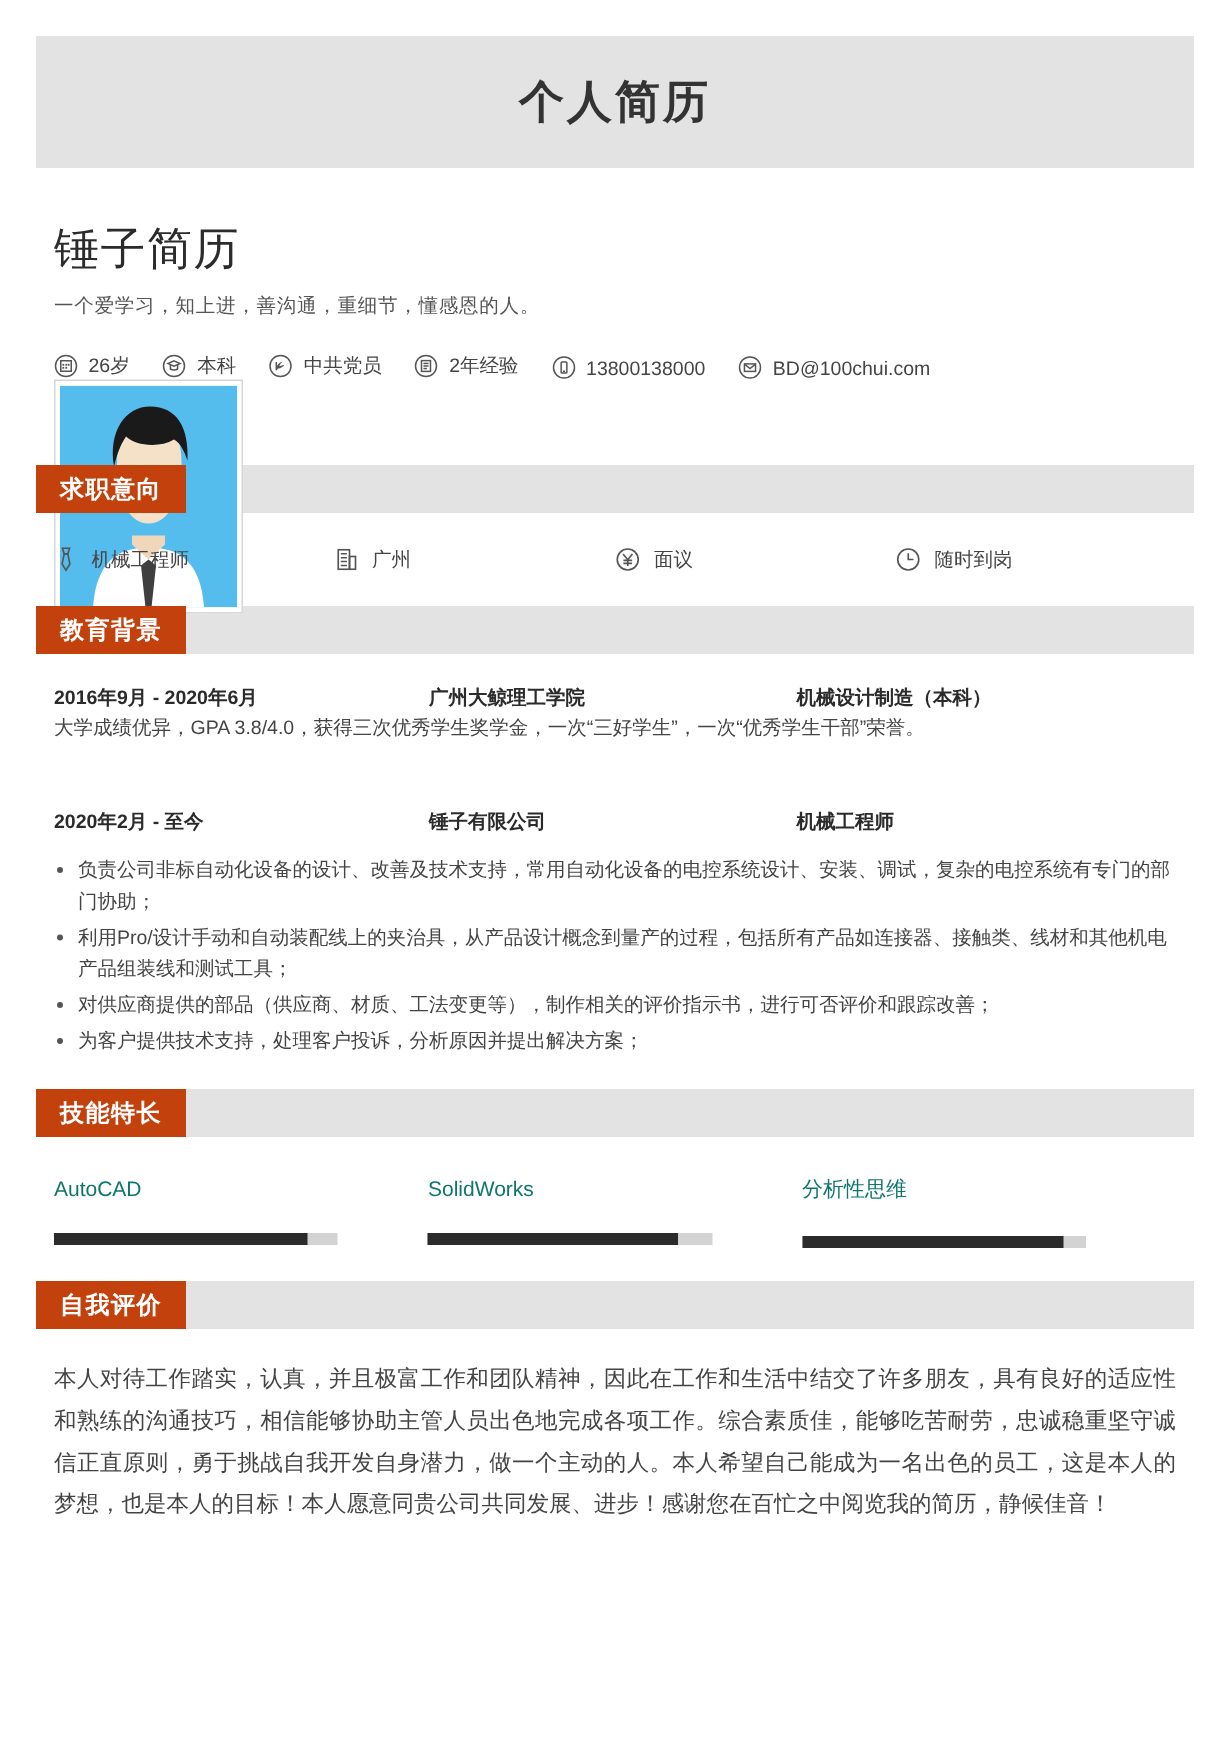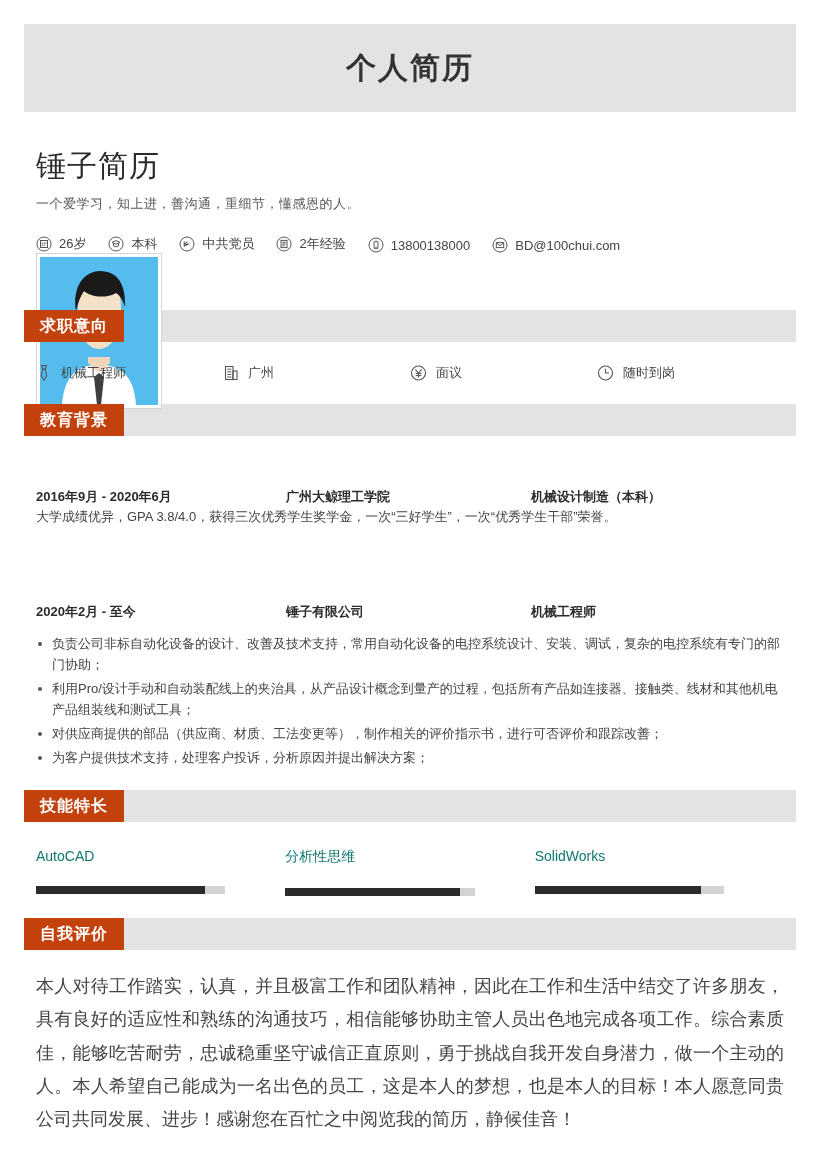--- a/index.html
+++ b/index.html
@@ -116,21 +116,20 @@
   }
   .intent-item .ico { margin-right: 9px; display: flex; align-items: center; }
 
   
   .entry { padding: 20px 12px 0 12px; }
   .entry-head {
     display: flex;
     font-size: 13px;
     font-weight: bold;
     color: #2b2b2b;
-    margin-top: 32px;
   }
   .eh-date { width: 250px; flex: 0 0 250px; }
   .eh-org  { width: 245px; flex: 0 0 245px; }
   .eh-role { flex: 1 1 auto; }
   .entry-desc {
     font-size: 13px;
     line-height: 1.75;
     color: #444444;
   }
   .bullets { margin-top: 12px; list-style: none; }
@@ -167,21 +166,21 @@
     margin-top: 22px;
     height: 8px;
     background: #d3d3d3;
     width: 100%;
   }
   .skill-fill { height: 100%; background: #2b2b2b; }
 
   
   .summary {
     padding: 20px 12px 0 12px;
-    font-size: 18px;
+    font-size: 15px;
     line-height: 1.85;
     color: #444444;
     text-align: justify;
   }
 </style>
 </head>
 <body>
 
 <div class="page">
 
@@ -369,31 +368,31 @@
       <div class="sec-tag">技能特长</div>
     </div>
     <div class="skills-row">
       <div class="skill">
         <div class="skill-name">AutoCAD</div>
         <div class="skill-track">
           <div class="skill-fill" style="width: 89%;"></div>
         </div>
       </div>
       <div class="skill">
+        <div class="skill-name">SolidWorks</div>
+        <div class="skill-track">
+          <div class="skill-fill" style="width: 88%;"></div>
+        </div>
+      </div>
+      <div class="skill">
         <div class="skill-name">分析性思维</div>
         <div class="skill-track">
           <div class="skill-fill" style="width: 92%;"></div>
         </div>
       </div>
-      <div class="skill">
-        <div class="skill-name">SolidWorks</div>
-        <div class="skill-track">
-          <div class="skill-fill" style="width: 88%;"></div>
-        </div>
-      </div>
     </div>
   </div>
 
   <div class="section">
     <div class="sec-head">
       <div class="sec-tag">自我评价</div>
     </div>
     <div class="summary">本人对待工作踏实，认真，并且极富工作和团队精神，因此在工作和生活中结交了许多朋友，具有良好的适应性和熟练的沟通技巧，相信能够协助主管人员出色地完成各项工作。综合素质佳，能够吃苦耐劳，忠诚稳重坚守诚信正直原则，勇于挑战自我开发自身潜力，做一个主动的人。本人希望自己能成为一名出色的员工，这是本人的梦想，也是本人的目标！本人愿意同贵公司共同发展、进步！感谢您在百忙之中阅览我的简历，静候佳音！</div>
   </div>
 

